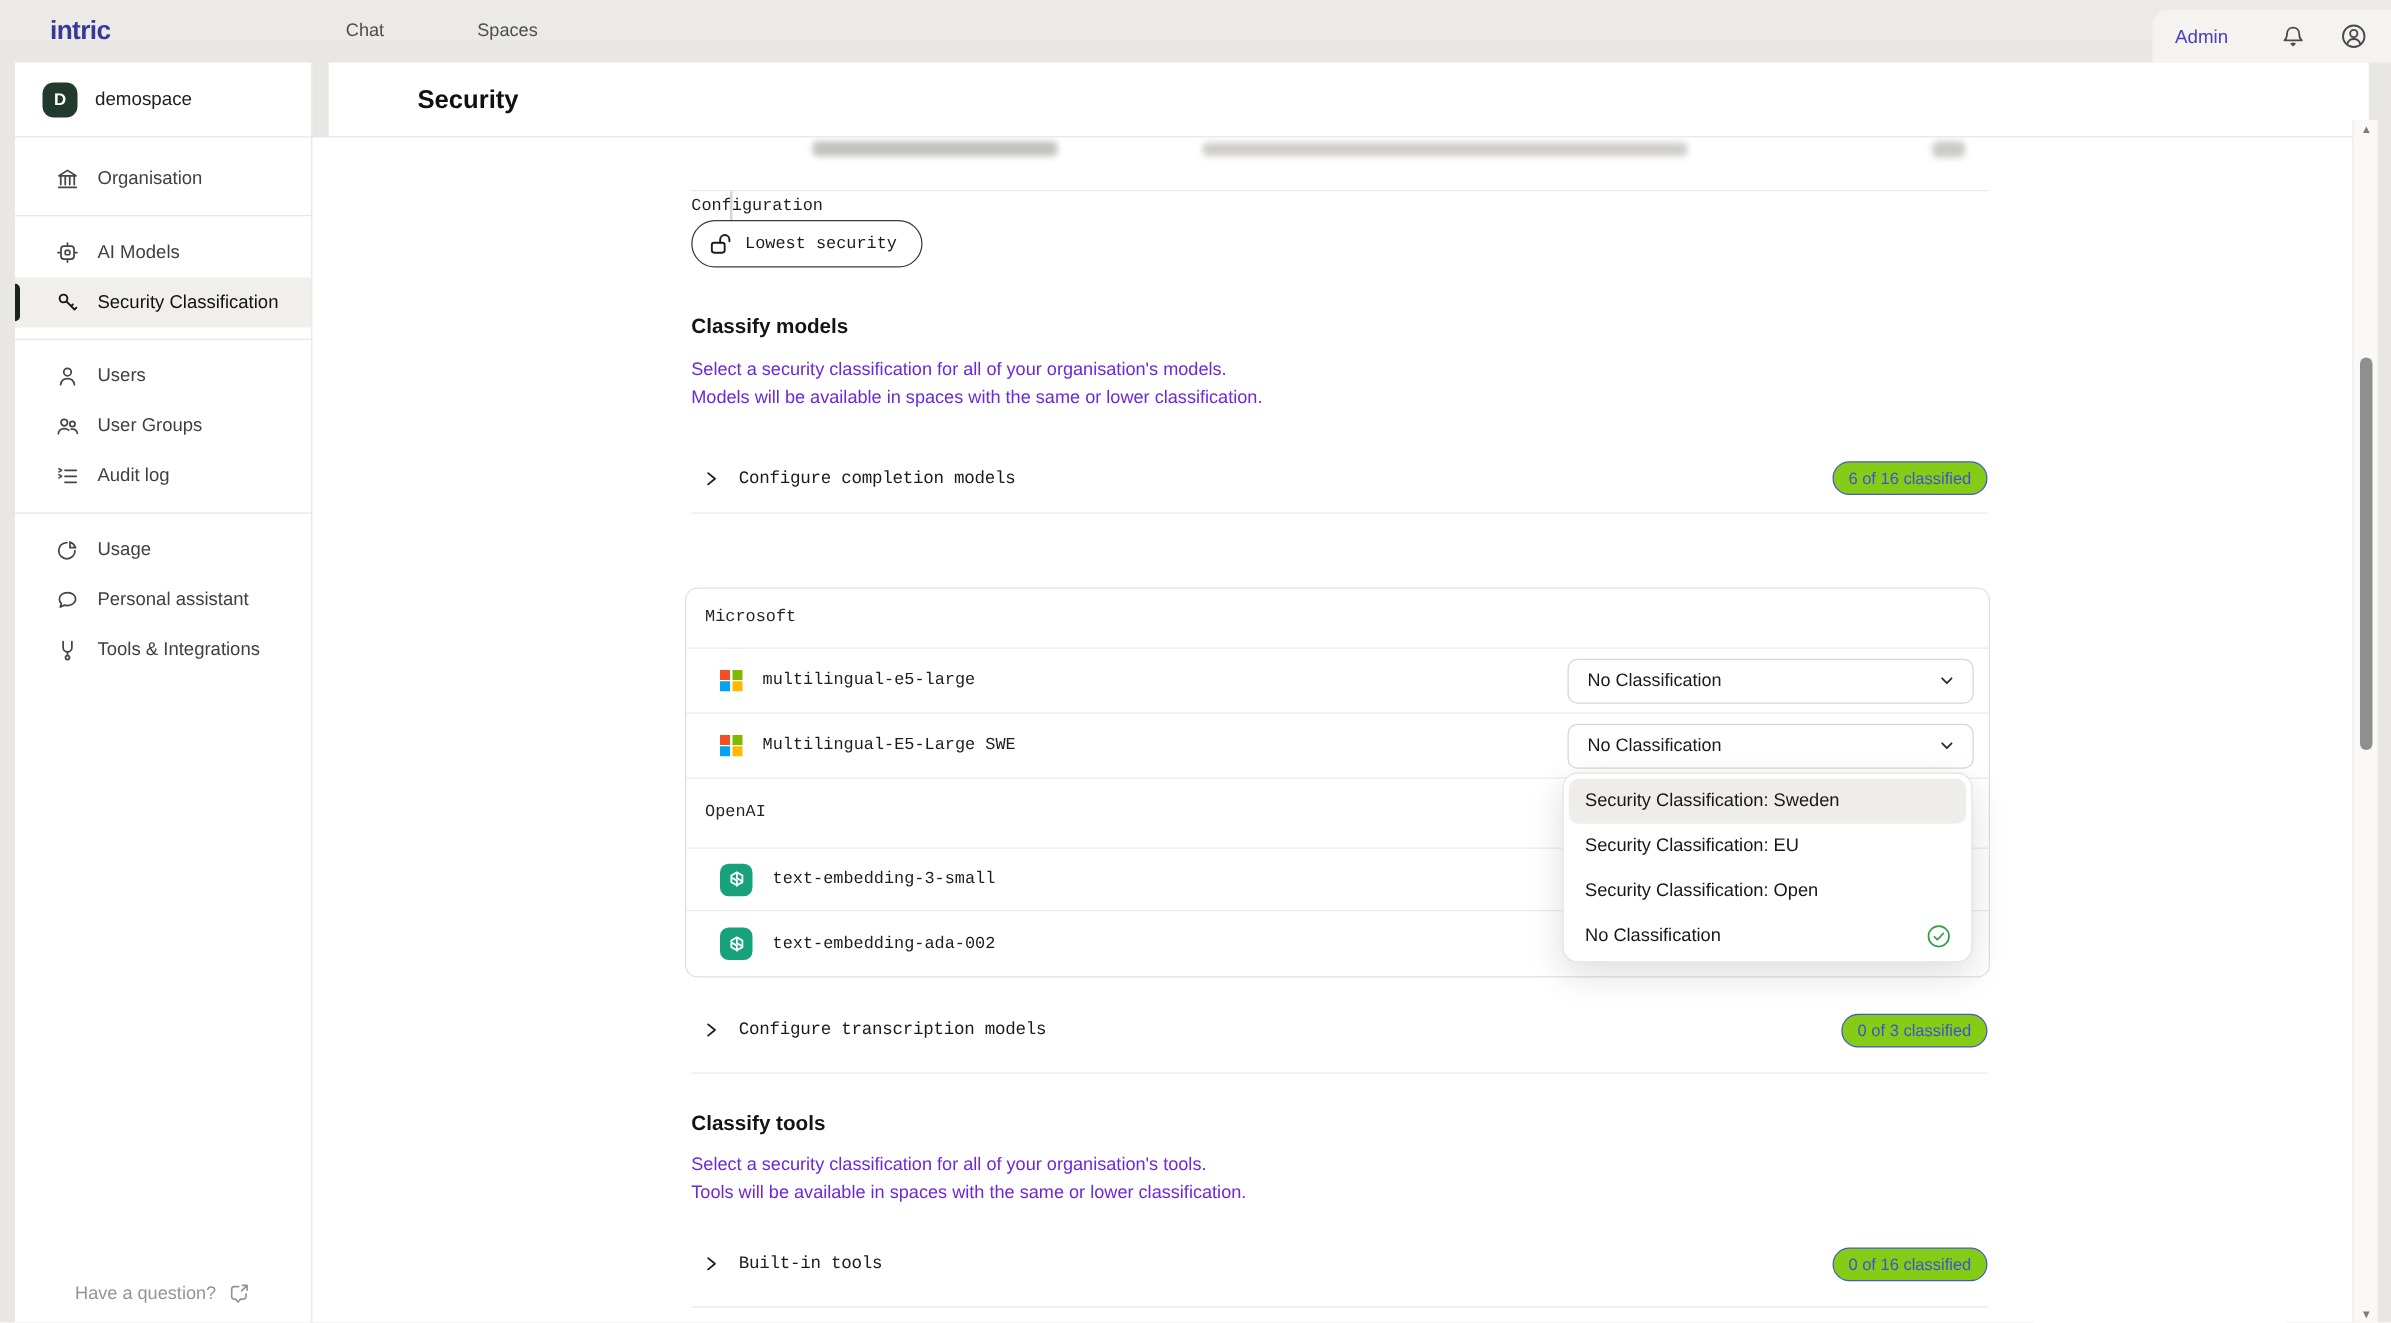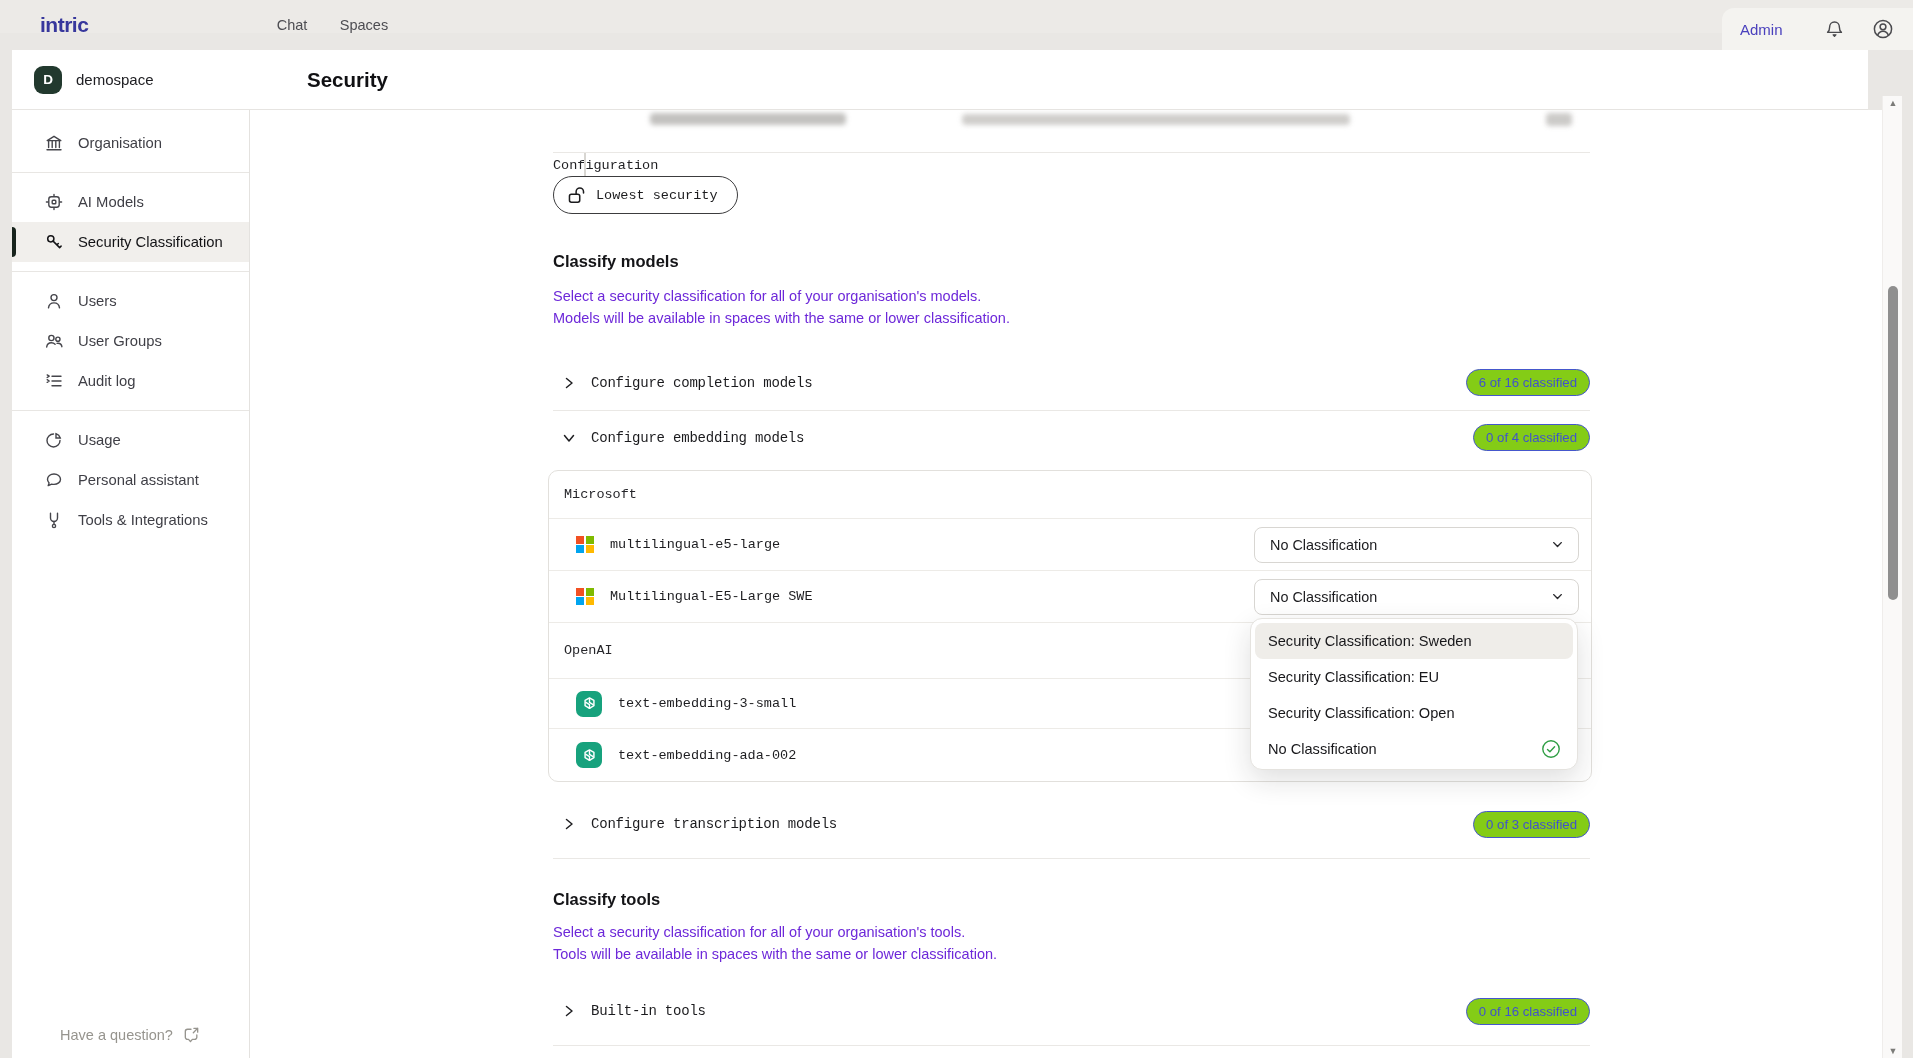--- a/index.html
+++ b/index.html
@@ -35,21 +35,21 @@
   .nav-label { font-size:14.8px; color:#3f3f46; }
   .nav-item.active { background:#f1efec; }
   .nav-item.active .nav-label { color:#121215; font-weight:500; }
   .nav-item.active::before { content:""; position:absolute; left:0; top:5px; bottom:5px; width:3.5px;
                              background:#17231c; border-radius:0 4px 4px 0; }
   .nav-divider { height:1px; background:#e8e6e3; margin:9px 0; }
   .sidebar-footer { position:absolute; bottom:14px; left:0; right:0; display:flex; justify-content:center;
                     align-items:center; gap:9px; color:#96948e; font-size:14.5px; }
 
   
-  .page-header { position:absolute; left:236px; top:50px; width:1632px; height:60px; background:#fff;
+  .page-header { position:absolute; left:263px; top:50px; width:1632px; height:60px; background:#fff;
                  border-bottom:1px solid #e6e4e1; display:flex; align-items:center; padding-left:71px; }
   .page-title { font-size:20.5px; font-weight:700; color:#101013; }
 
   
   .content { position:absolute; left:250px; top:110px; width:1632px; height:948px; background:#fff; overflow:hidden; }
   .blob { position:absolute; border-radius:4px; filter:blur(2.5px); }
   .inner { position:absolute; left:303px; top:0; width:1037px; height:948px; }
 
   .config-label { position:absolute; left:0; top:12px; font-size:13.5px; color:#1f1f22;margin-top:36px; }
   .config-divider { position:absolute; left:0; top:42px; width:100%; height:1px; background:#eae8e5; }
@@ -100,21 +100,21 @@
   svg { display:block; }
 </style>
 </head>
 <body>
 
 <div class="app">
 
   <div class="topbar">
     <div class="logo">intric</div>
     <div class="toptab" style="left:292px">Chat</div>
-    <div class="toptab" style="left:364px">Spaces</div>
+    <div class="toptab" style="left:406px">Spaces</div>
     <div class="admin-panel">
       <span class="admin-label">Admin</span>
       <span class="icon-btn bell">
         <svg width="23" height="23" viewBox="0 0 24 24" fill="none" stroke="#4a4a4e" stroke-width="1.5" stroke-linejoin="round">
           <path d="M12 4.2c-3 0-5.1 2.3-5.1 5.4 0 3.4-1.2 4.6-2.1 5.4h14.4c-.9-.8-2.1-2-2.1-5.4 0-3.1-2.1-5.4-5.1-5.4z"></path>
           <path d="M10.6 17.6l1.4 1.4 1.4-1.4z" fill="#4a4a4e"></path>
         </svg>
       </span>
       <span class="icon-btn avatar">
         <svg width="24" height="24" viewBox="0 0 24 24" fill="none" stroke="#4a4a4e" stroke-width="1.5" stroke-linecap="round">
@@ -267,29 +267,20 @@
         <span class="acc-chevron">
           <svg width="16" height="16" viewBox="0 0 16 16" fill="none" stroke="#1f1f22" stroke-width="1.5" stroke-linecap="round" stroke-linejoin="round">
               <path d="M5.5 3.5 11 8l-5.5 4.5"></path>
             </svg>
         </span>
         <span class="acc-label mono">Configure completion models</span>
         <span class="badge">6 of 16 classified</span>
       </div>
       <div class="h-divider" style="top:300px"></div>
 
-      <div class="acc-row" style="top:300px; height:55px">
-        <span class="acc-chevron">
-          <svg width="16" height="16" viewBox="0 0 16 16" fill="none" stroke="#1f1f22" stroke-width="1.5" stroke-linecap="round" stroke-linejoin="round">
-              <path d="M3.5 5.5 8 11l4.5-5.5"></path>
-            </svg>
-        </span>
-        <span class="acc-label mono">Configure embedding models</span>
-        <span class="badge">0 of 4 classified</span>
-      </div>
 
       <div class="card">
         <div class="card-row" style="height:48px">
           <span class="provider-head mono">Microsoft</span>
         </div>
         <div class="card-row" style="height:52px">
           <span class="model-icon">
             <span class="ms-grid">
               <span style="background:#f25022"></span>
                 <span style="background:#7fba00"></span>

